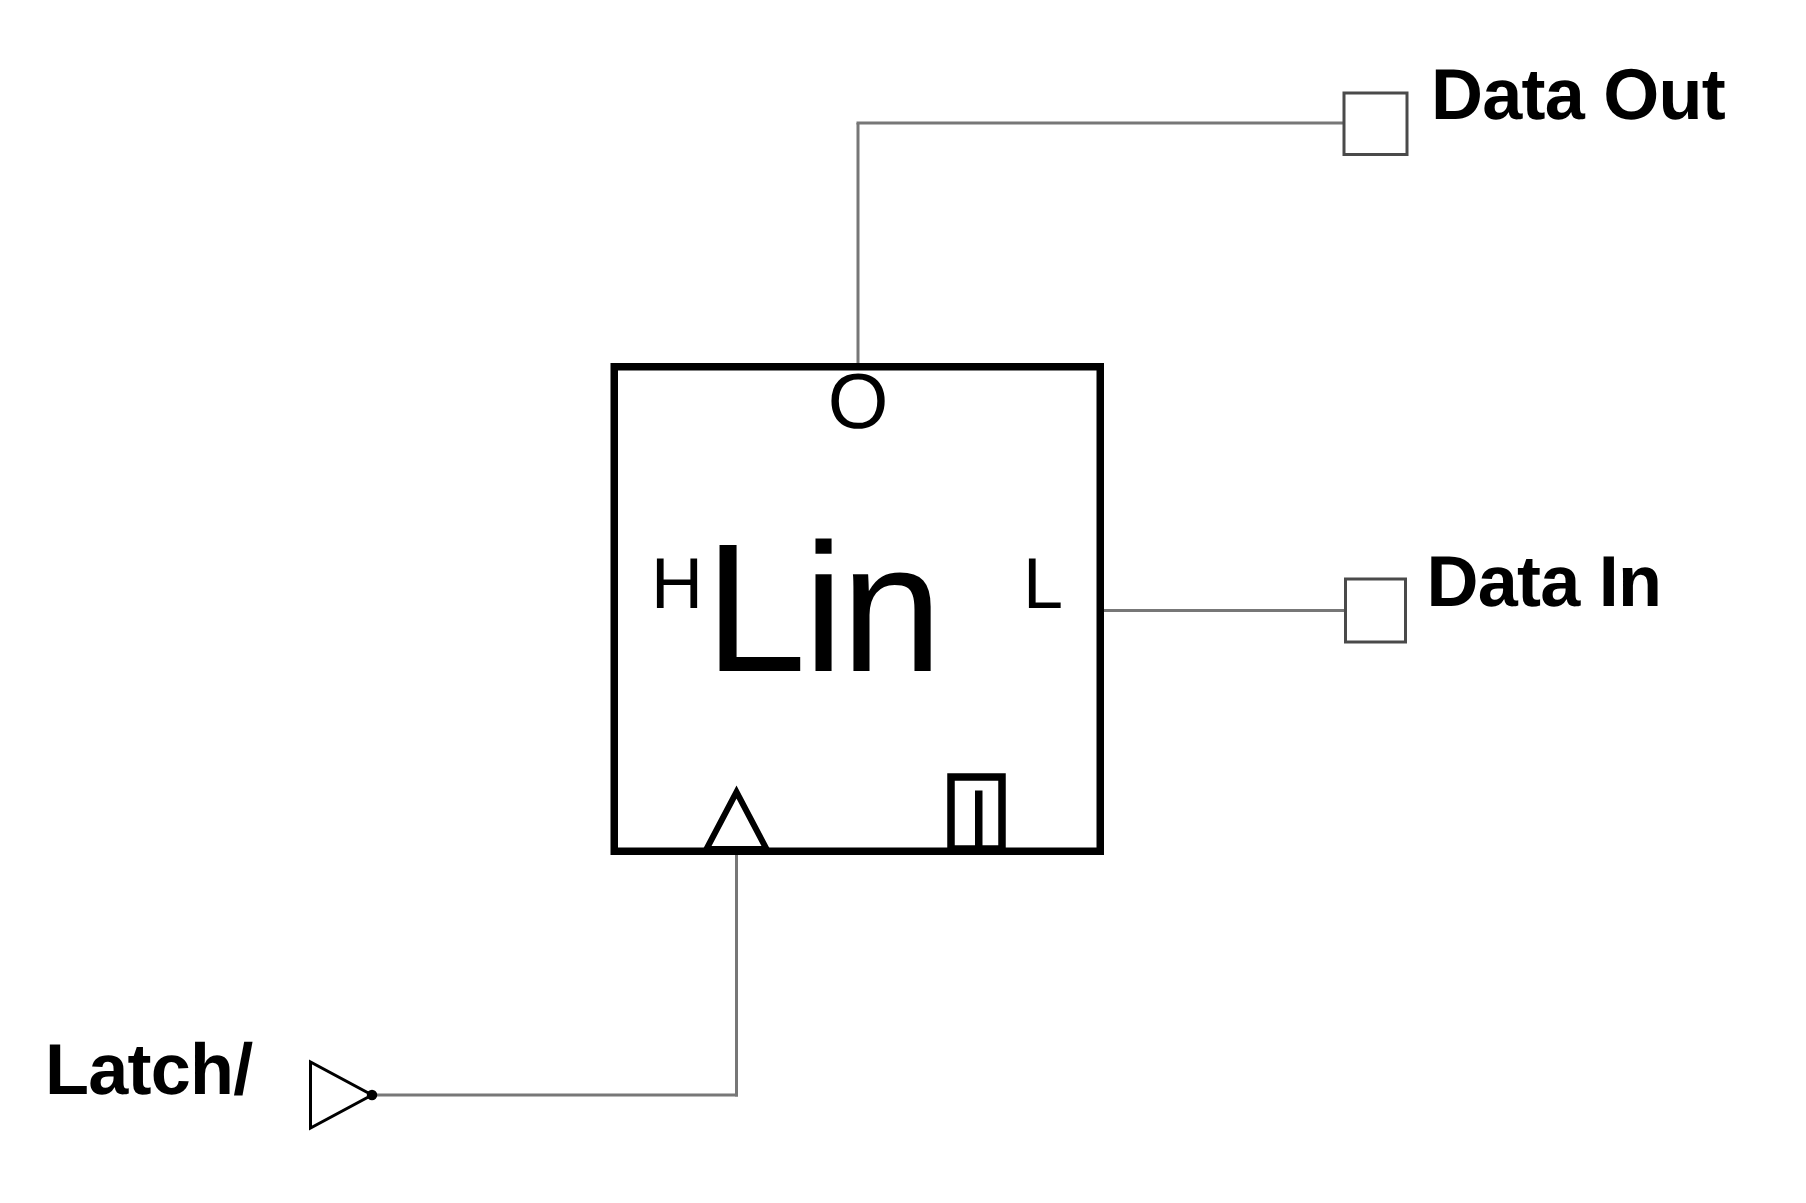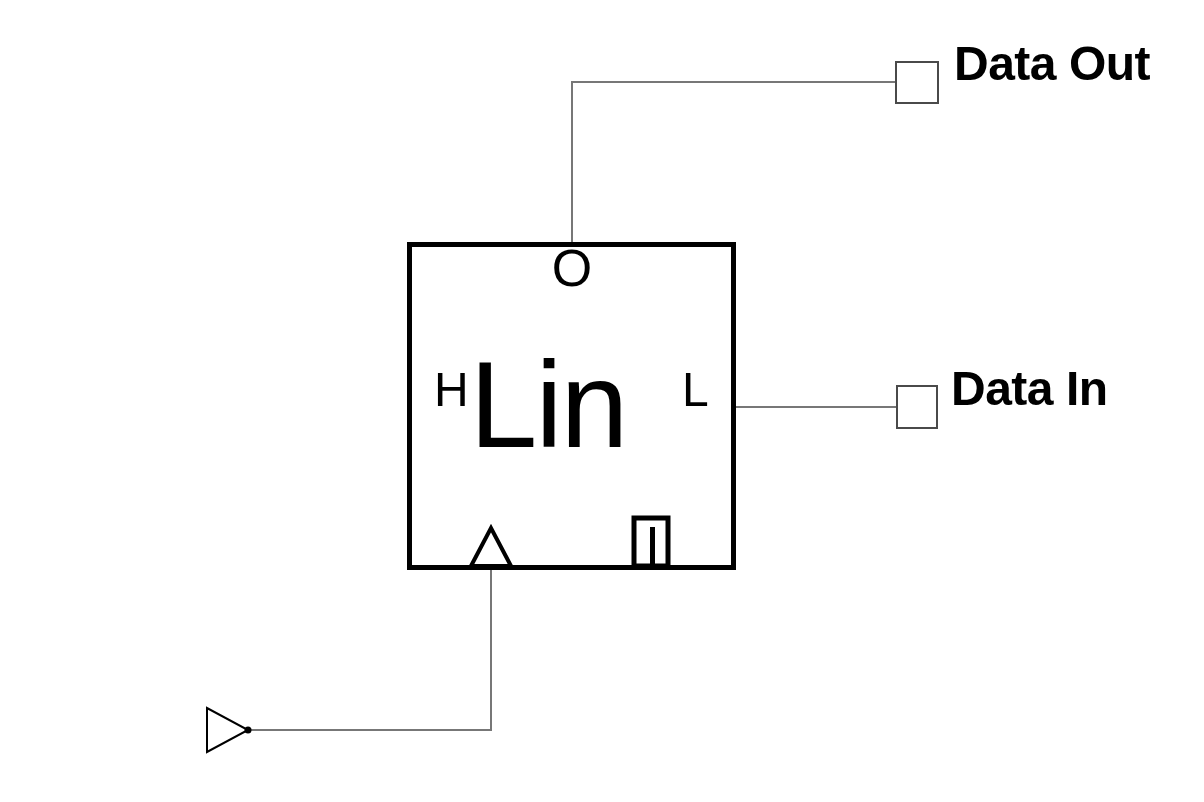--- a/index.html
+++ b/index.html
@@ -77,20 +77,21 @@
     <g>
       <polygon points="207,708 207,752 248,730" fill="#ffffff" stroke="#000000" stroke-width="2"></polygon>
       <circle cx="248" cy="730" r="3.5" fill="#000000"></circle>
     </g>
   </svg>
 
   <div class="lbl net-label" style="left:954px; top:40px;">Data Out</div>
 
   <div class="lbl net-label" style="left:931px; top:365px;margin-left:20px;">Data In</div>
 
+  <div class="lbl net-label" style="left:30px; top:690px;">Latch/</div>
 
   <div class="lbl pin-label-top" style="left:572px; top:242px;">O</div>
 
   <div class="lbl pin-label" style="left:434px; top:366px;">H</div>
 
   <div class="lbl pin-label" style="left:682px; top:366px;">L</div>
 
   <div class="lbl component-name" style="left:548px; top:344px;">Lin</div>
 
 </div>

